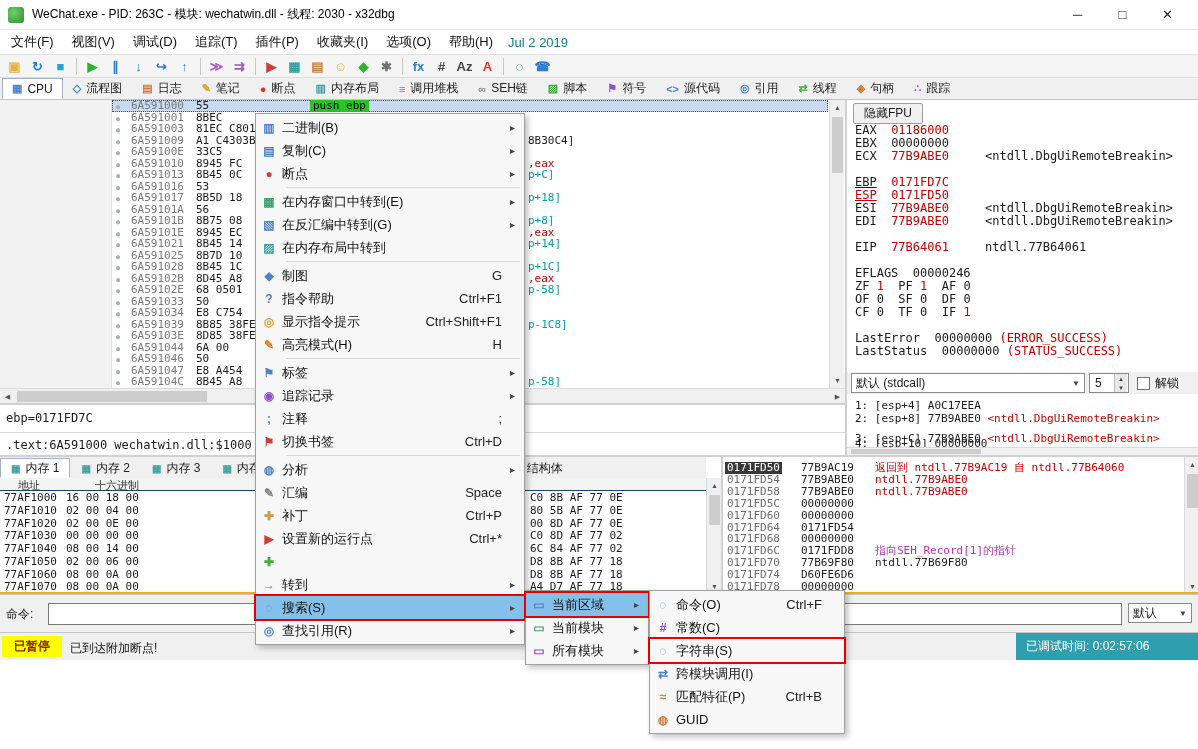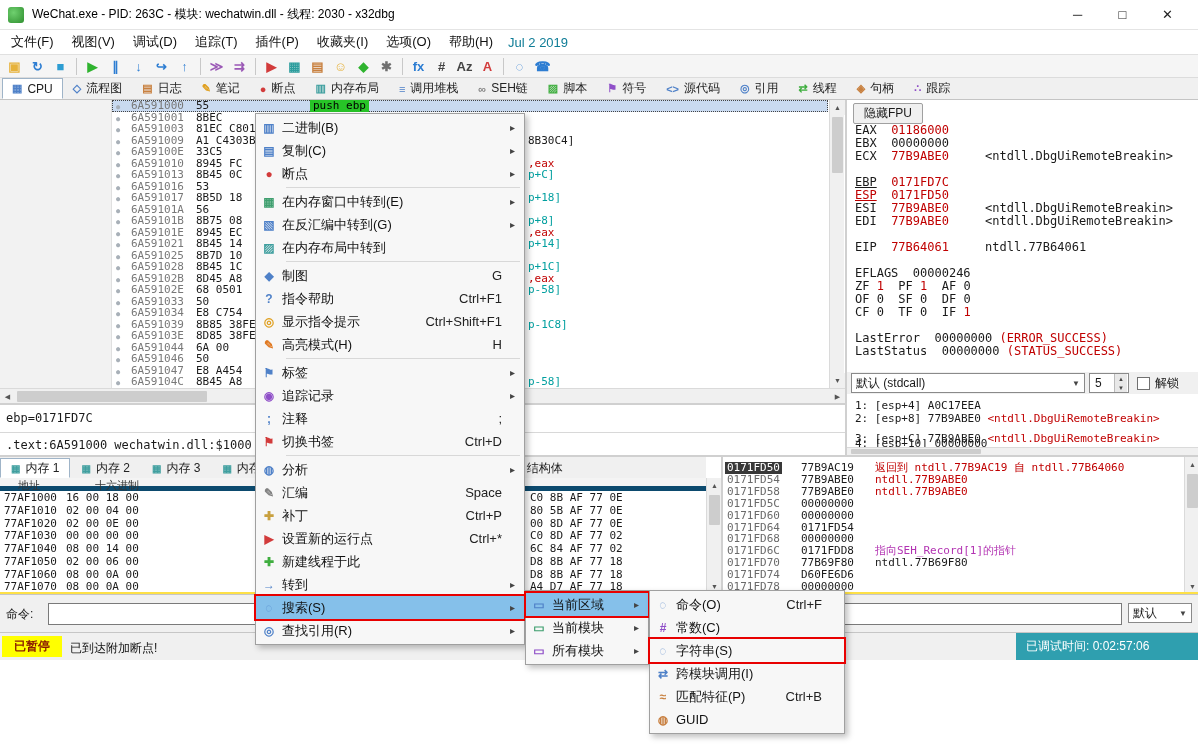--- a/index.html
+++ b/index.html
@@ -1,18 +1,18 @@
 <!DOCTYPE html>
 <html><head>
 <meta charset="utf-8">
 <style>
   * { margin:0; padding:0; box-sizing:border-box; }
   body { width:1198px; height:749px; background:#ffffff; font-family:"Liberation Sans",sans-serif; font-size:12px; color:#1a1a1a; overflow:hidden; }
   #app { position:relative; width:1198px; height:749px; background:#fff; }
-  #win { position:absolute; left:0; top:0; width:1198px; height:660px; background:#fde047; border-bottom:1px solid #b0b0b0; }
+  #win { position:absolute; left:0; top:0; width:1198px; height:660px; background:#eab308; border-bottom:1px solid #b0b0b0; }
   .mono { font-family:"DejaVu Sans Mono",monospace; }
 
   
   #titlebar { position:absolute; left:0; top:0; width:1198px; height:30px; background:#ffffff; display:flex; align-items:center; padding:0 8px; border-bottom:1px solid #e4e4e4; }
   #app-icon { width:16px; height:16px; border-radius:3px; background:radial-gradient(circle at 35% 35%, #6fd06f, #2f8f2f); margin-right:8px; }
   #title-text { font-size:12px; color:#000; }
   #win-controls { margin-left:auto; display:flex; }
   .win-btn { width:45px; height:29px; display:flex; align-items:center; justify-content:center; font-size:13px; color:#222; }
 
   
@@ -75,21 +75,21 @@
   #info-divider { position:absolute; left:0; top:27px; width:845px; height:1px; background:#d8d8d8; }
   #info-line2 { position:absolute; left:6px; top:33px; }
 
   
   #bottom { position:absolute; left:0; top:455px; width:1198px; height:137px; background:#ffffff; border-top:2px solid #d0d0d0; overflow:hidden; }
   #bottom-tabs { position:absolute; left:0; top:0; height:21px; display:flex; align-items:flex-end; background:#f0f0f0; width:706px; }
   .btab { display:inline-flex; align-items:center; height:20px; padding:0 10px; font-size:12px; border:1px solid transparent; color:#222; }
   .btab.sel { background:#fff; border:1px solid #9fb4c8; border-bottom:1px solid #fff; }
   .btico { margin-right:5px; font-size:10px; font-weight:bold; }
   #dump { position:absolute; left:0; top:21px; width:706px; height:116px; background:#fff; font-family:"DejaVu Sans Mono",monospace; font-size:11px; overflow:hidden; }
-  #dump-header { position:absolute; left:0; top:0; width:706px; height:13px; background:#f4f4f4; border-bottom:5px solid #0c4a6e; font-family:"Liberation Sans",sans-serif; font-size:11px; color:#333; }
+  #dump-header { position:absolute; left:0; top:0; width:706px; height:13px; background:#f4f4f4; border-bottom:1px solid #0c4a6e; font-family:"Liberation Sans",sans-serif; font-size:11px; color:#333; }
   #dump-header .h-addr { position:absolute; left:18px; }
   #dump-header .h-hex { position:absolute; left:95px; }
   .dumprow { position:absolute; height:12px; line-height:12px; white-space:pre; }
   .dp-addr { position:absolute; left:4px; color:#1a1a1a; }
   .dp-left { position:absolute; left:66px; color:#1a1a1a; }
   .dp-right { position:absolute; left:530px; color:#1a1a1a; }
   #dump-vscroll { left:706px; top:21px; height:116px; }
   #bottom-splitter { position:absolute; left:721px; top:0; width:2px; height:137px; background:#d0d0d0; }
   #stack { position:absolute; left:723px; top:0; width:461px; height:137px; background:#fff; font-family:"DejaVu Sans Mono",monospace; font-size:11px; overflow:hidden; }
   .strow { position:absolute; height:12px; line-height:12px; white-space:pre; }
@@ -664,21 +664,20 @@
         <span class="marrow"></span>
       </div>
       <div class="mitem">
         <span class="mico" style="color: rgb(210, 59, 59);">▶</span>
         <span class="mlabel">设置新的运行点</span>
         <span class="mshort">Ctrl+*</span>
         <span class="marrow"></span>
       </div>
       <div class="mitem">
         <span class="mico" style="color: rgb(63, 174, 63);">✚</span>
-        <span class="mlabel">新建线程于此</span>
         <span class="mshort"></span>
         <span class="marrow"></span>
       </div>
       <div class="mitem">
         <span class="mico" style="color: rgb(79, 129, 200);">→</span>
         <span class="mlabel">转到</span>
         <span class="mshort"></span>
         <span class="marrow">▸</span>
       </div>
       <div class="mitem hl redbox">

